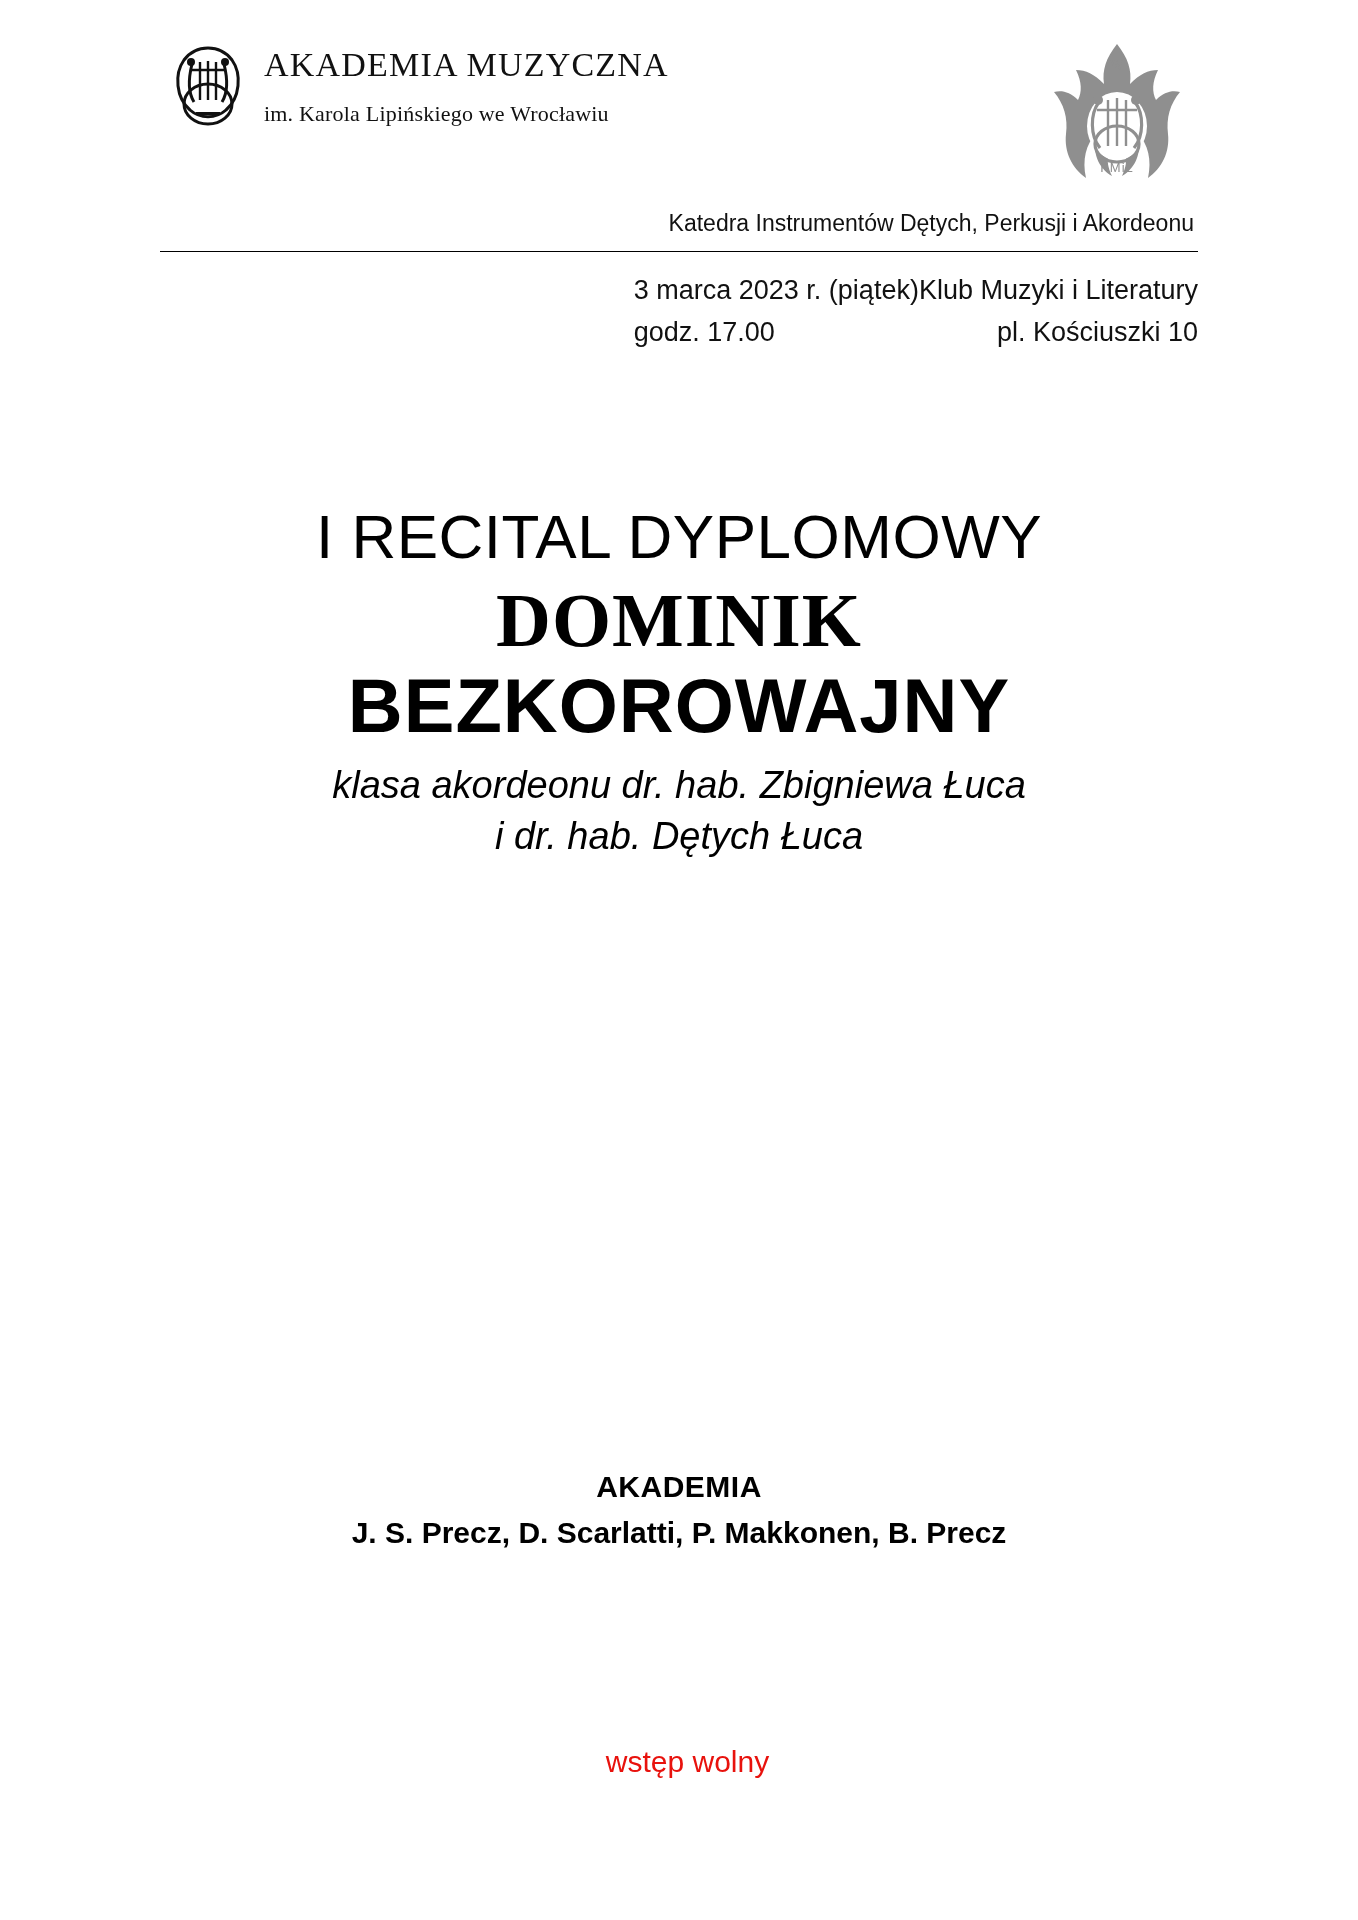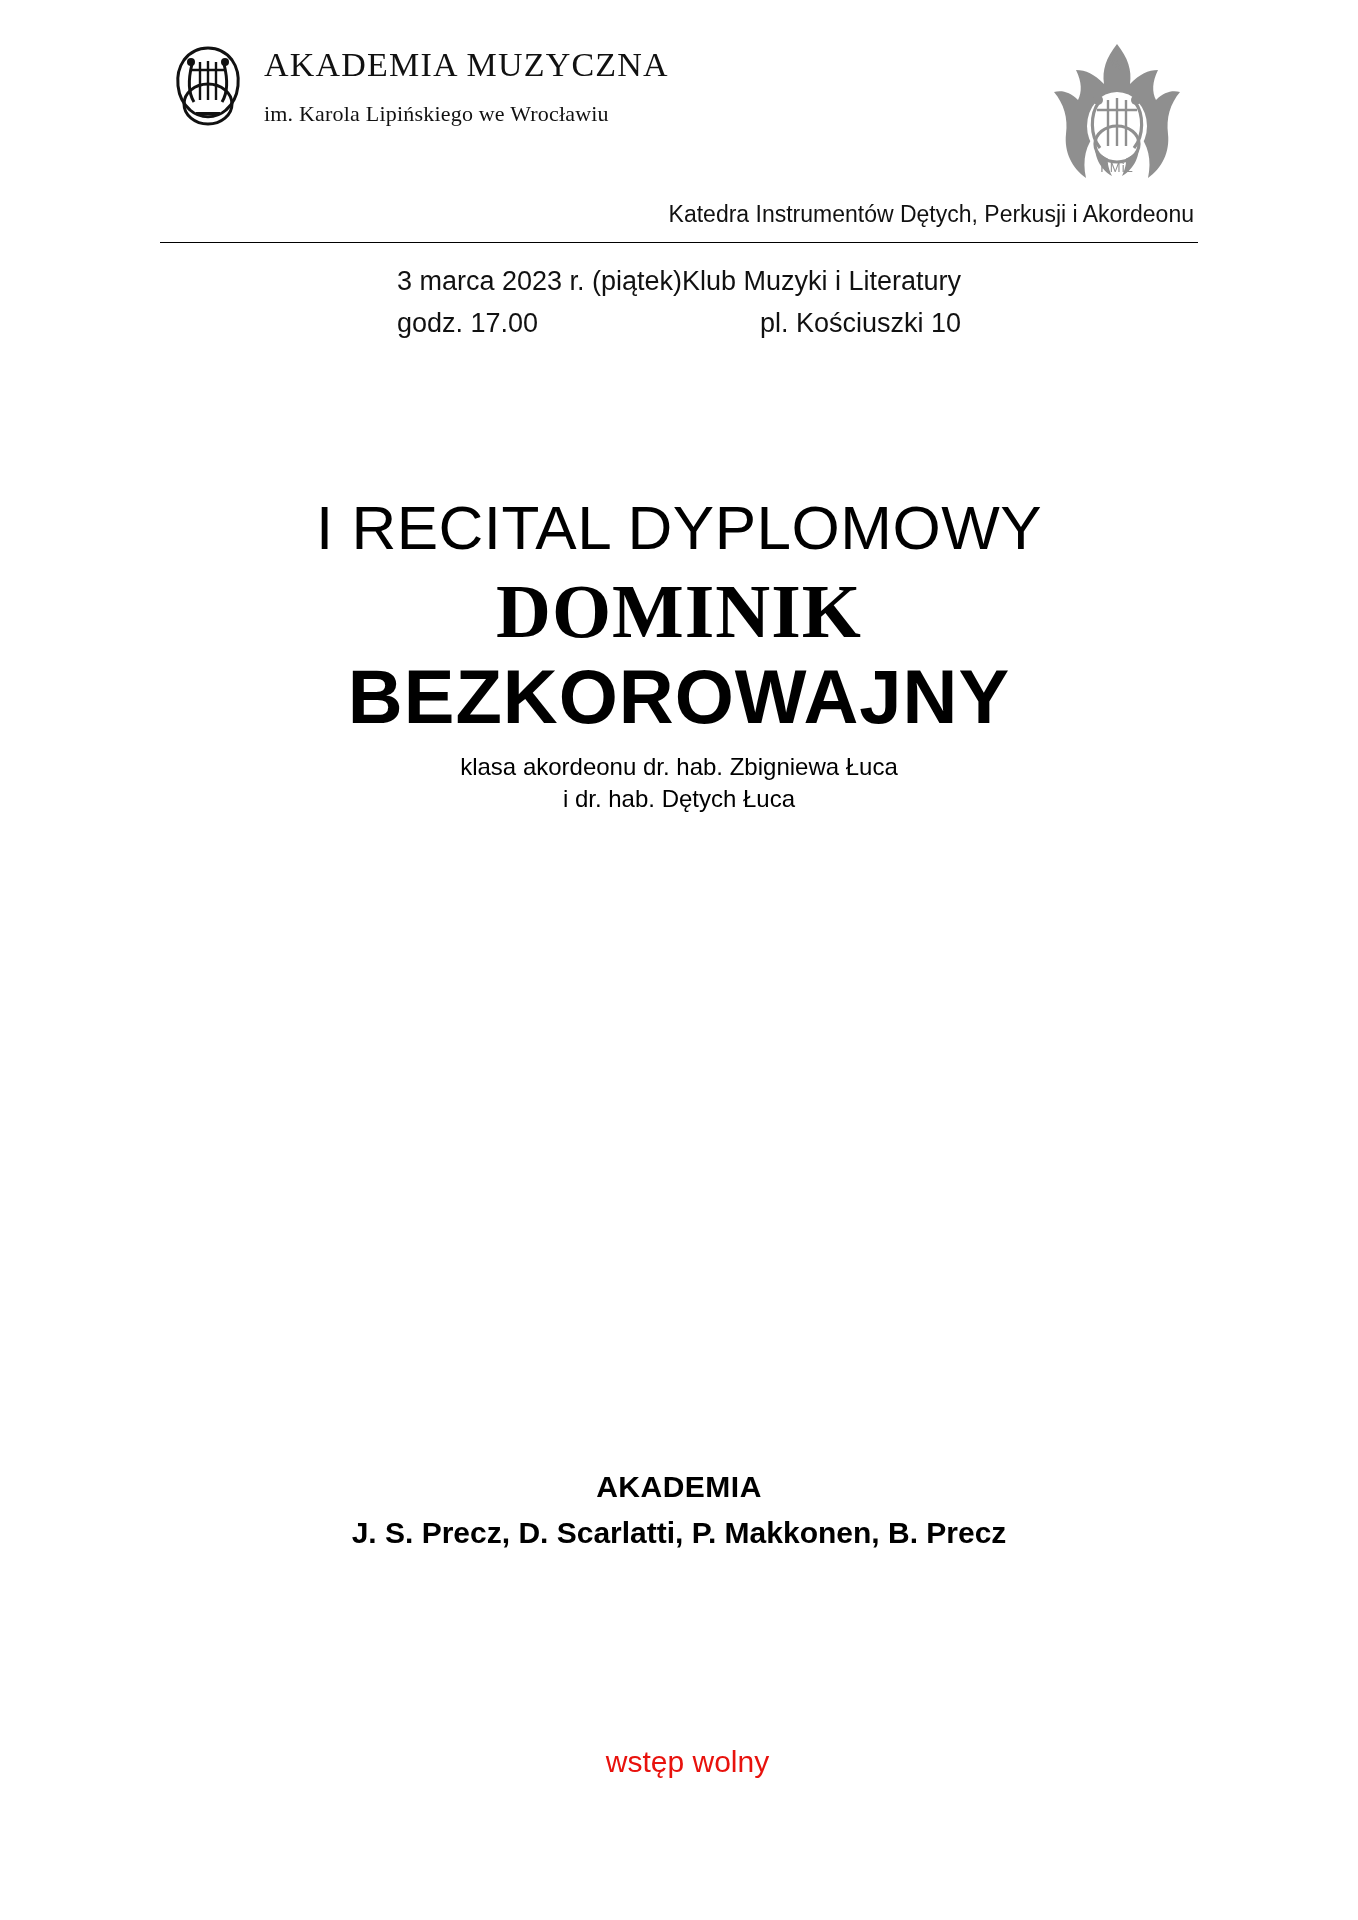--- a/index.html
+++ b/index.html
@@ -71,35 +71,35 @@
     width: 150px;
     height: 150px;
     margin-right: 6px;
     flex: 0 0 auto;
   }
 
   
   .dept-line {
     text-align: right;
     font-size: 23px;
-    margin-top: 11px;
+    margin-top: 20px;
     padding-right: 4px;
     color: #111;
   }
 
   .rule {
     border: 0;
     border-top: 1.5px solid #000;
     margin: 14px 0 18px 0;
   }
 
   
   .info {
     display: flex;
-    justify-content: center;
+    justify-content: flex-end;
     font-size: 27px;
     line-height: 1.55;
     color: #111;
   }
   .info .left { text-align: left; }
   .info .right { text-align: right; }
 
   
   .titleblock {
     text-align: center;
@@ -122,21 +122,22 @@
   }
 
   .artist-last {
     font-size: 76px;
     font-weight: bold;
     line-height: 1.1;
     letter-spacing: 1px;
   }
 
   .class-line {
-    font-size: 24px;
+    font-size: 38px;
+    font-style: italic;
     line-height: 1.35;
     margin-top: 12px;
     text-align: center;
   }
 
   
   .program {
     text-align: center;
     position: absolute;
     left: 0;

